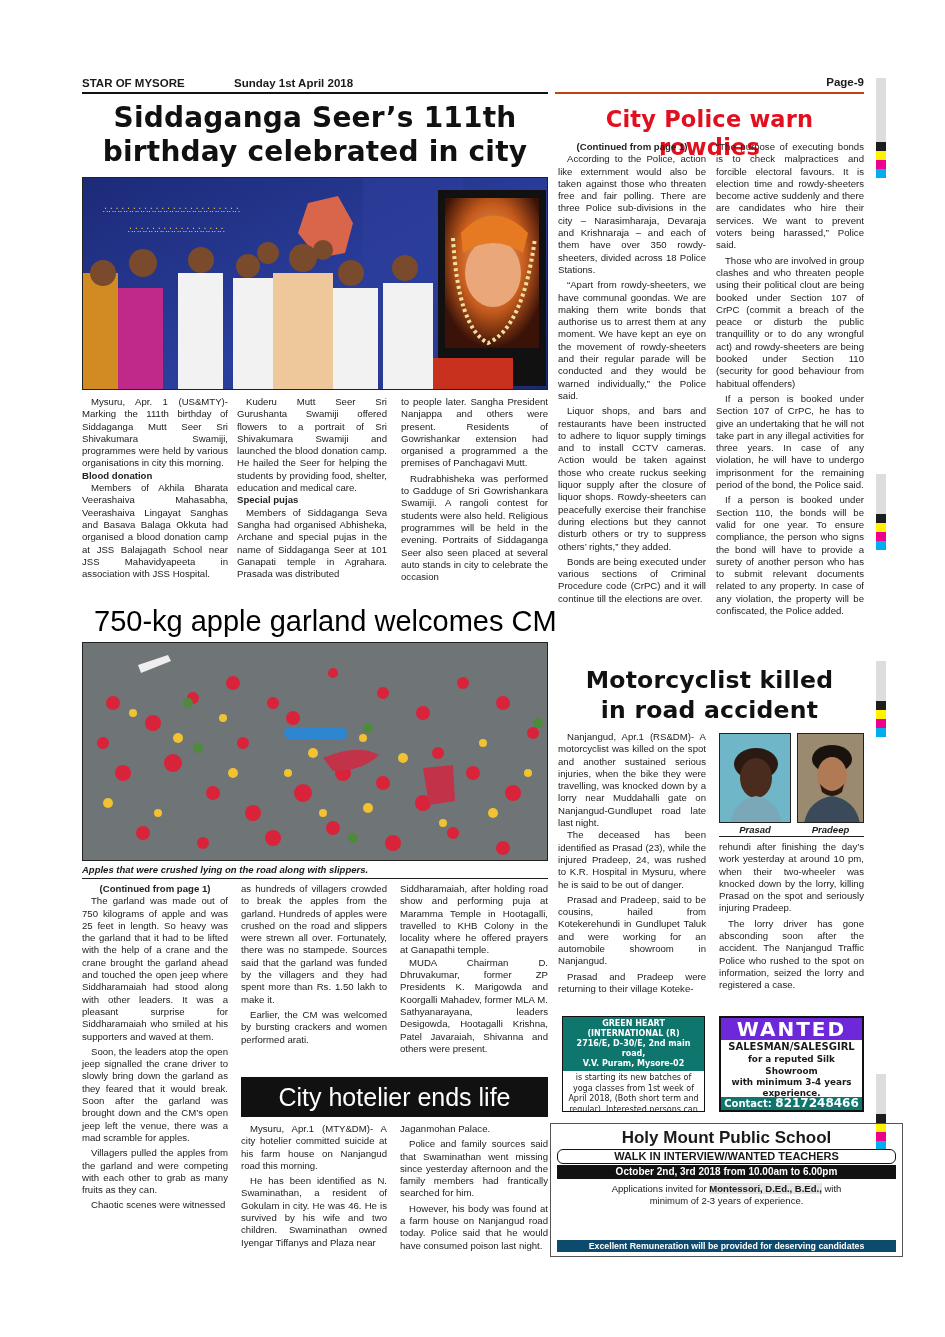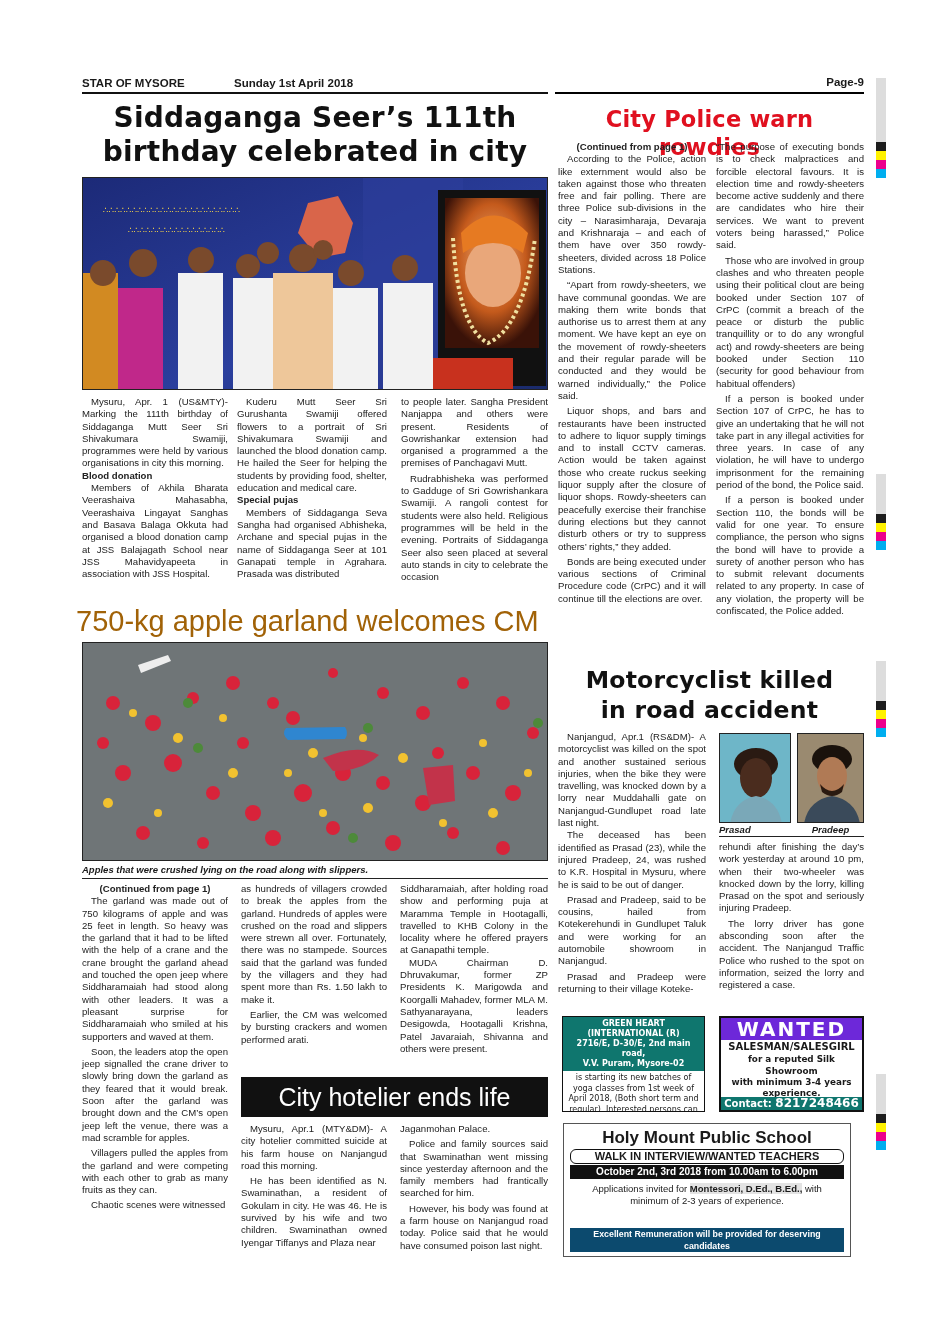--- a/index.html
+++ b/index.html
@@ -1,20 +1,20 @@
 <!DOCTYPE html>
 <html><head>
 <meta charset="utf-8">
 <style>
 *{box-sizing:border-box;margin:0;padding:0}
 html,body{width:945px;height:1337px;background:#fff;overflow:hidden}
 body{position:relative;font-family:"Liberation Sans",sans-serif;color:#1a1a1a}
 .abs{position:absolute}
 .hdr{position:absolute;left:82px;top:76px;width:466px;height:18px;border-bottom:2px solid #111;font-weight:bold;font-size:11.5px}
-.hdr2{position:absolute;left:555px;top:76px;width:309px;height:18px;border-bottom:2px solid #000000;font-weight:bold;font-size:11.5px;text-align:right}
+.hdr2{position:absolute;left:555px;top:76px;width:309px;height:18px;border-bottom:2px solid #c2410c;font-weight:bold;font-size:11.5px;text-align:right}
 .headline{font-family:"DejaVu Sans",sans-serif;font-weight:bold;text-align:center;color:#111;letter-spacing:0.2px}
 .col{position:absolute;font-size:9.6px;line-height:12.3px;text-align:justify;color:#222}
 .col p{text-indent:9px}
 .col .sub{font-weight:bold;text-align:left;text-indent:0}
 .col .cont{font-weight:bold;text-align:center;text-indent:0}
 .photo{position:absolute;border:1px solid #222;overflow:hidden}
 .caption{position:absolute;font-style:italic;font-weight:bold;font-size:9.5px;text-align:left}
 .rule{position:absolute;height:1px;background:#222}
 .regbar{position:absolute;left:876px;width:10px}
 .regbar .g{background:#ddd}
@@ -142,21 +142,21 @@
   <p style="margin-top:3px">Liquor shops, and bars and restaurants have been instructed to adhere to liquor supply timings and to install CCTV cameras. Action would be taken against those who create ruckus seeking liquor supply after the closure of liquor shops. Rowdy-sheeters can peacefully exercise their franchise during elections but they cannot disturb others or try to suppress others’ rights,” they added.</p>
   <p style="margin-top:3px">Bonds are being executed under various sections of Criminal Procedure code (CrPC) and it will continue till the elections are over.</p>
 </div>
 <div class="col" style="left:716px;top:141px;width:148px">
   <p style="text-indent:0">“The purpose of executing bonds is to check malpractices and forcible electoral favours. It is election time and rowdy-sheeters become active suddenly and there are candidates who hire their services. We want to prevent voters being harassed,” Police said.</p>
   <p style="margin-top:3px">Those who are involved in group clashes and who threaten people using their political clout are being booked under Section 107 of CrPC (commit a breach of the peace or disturb the public tranquillity or to do any wrongful act) and rowdy-sheeters are being booked under Section 110 (security for good behaviour from habitual offenders)</p>
   <p style="margin-top:3px">If a person is booked under Section 107 of CrPC, he has to give an undertaking that he will not take part in any illegal activities for three years. In case of any violation, he will have to undergo imprisonment for the remaining period of the bond, the Police said.</p>
   <p style="margin-top:3px">If a person is booked under Section 110, the bonds will be valid for one year. To ensure compliance, the person who signs the bond will have to provide a surety of another person who has to submit relevant documents related to any property. In case of any violation, the property will be confiscated, the Police added.</p>
 </div>
 
-<div class="abs" style="left:76px;top:604px;width:466px;font-family:'Liberation Sans',sans-serif;font-size:29px;line-height:34px;color:#a16207;white-space:nowrap">750-kg apple garland welcomes CM</div>
+<div class="abs" style="left:94px;top:604px;width:466px;font-family:'Liberation Sans',sans-serif;font-size:29px;line-height:34px;color:#000000;white-space:nowrap">750-kg apple garland welcomes CM</div>
 
 <div class="photo" style="left:82px;top:642px;width:466px;height:219px">
   <svg width="466" height="219" viewBox="0 0 466 219" preserveAspectRatio="none">
     <rect width="466" height="219" fill="#6f7577"></rect>
     <g fill="#d8233a">
       <circle cx="30" cy="60" r="7"></circle>
         <circle cx="70" cy="80" r="8"></circle>
         <circle cx="110" cy="55" r="6"></circle>
         <circle cx="150" cy="40" r="7"></circle>
       <circle cx="190" cy="60" r="6"></circle>
@@ -273,21 +273,21 @@
 </div>
 <div class="photo" style="left:797px;top:733px;width:67px;height:90px;border:1px solid #222">
   <svg width="67" height="90" viewBox="0 0 67 90">
     <rect width="67" height="90" fill="#9a8a70"></rect>
     <ellipse cx="34" cy="25" rx="20" ry="14" fill="#1a120c"></ellipse>
     <ellipse cx="34" cy="42" rx="15" ry="19" fill="#b07a55"></ellipse>
     <path d="M22 50 Q34 64 46 50 L44 58 Q34 66 24 58Z" fill="#2a1a10"></path>
     <path d="M6 90 Q10 66 34 62 Q58 66 62 90Z" fill="#3a4a5a"></path>
   </svg>
 </div>
-<div class="abs" style="left:719px;top:824px;width:72px;font-style:italic;font-weight:bold;font-size:9.5px">Prasad</div>
+<div class="abs" style="left:719px;top:824px;width:72px;text-align:center;font-style:italic;font-weight:bold;font-size:9.5px">Prasad</div>
 <div class="abs" style="left:797px;top:824px;width:67px;text-align:center;font-style:italic;font-weight:bold;font-size:9.5px">Pradeep</div>
 <div class="rule" style="left:719px;top:836px;width:145px"></div>
 
 <div class="col" style="left:719px;top:841px;width:145px">
   <p style="text-indent:0">rehundi after finishing the day’s work yesterday at around 10 pm, when their two-wheeler was knocked down by the lorry, killing Prasad on the spot and seriously injuring Pradeep.</p>
   <p style="margin-top:3px">The lorry driver has gone absconding soon after the accident. The Nanjangud Traffic Police who rushed to the spot on information, seized the lorry and registered a case.</p>
 </div>
 
 <div class="ad" style="left:562px;top:1016px;width:143px;height:96px">
   <div style="background:#0f766e;color:#fff;font-size:8px;font-weight:bold;line-height:10px;padding:2px 1px">
@@ -304,21 +304,21 @@
   <div style="font-weight:bold;font-size:10px;line-height:13px">SALESMAN/SALESGIRL</div>
   <div style="font-weight:bold;font-size:8.8px;line-height:12px">for a reputed Silk Showroom</div>
   <div style="font-size:8.8px;line-height:11px;font-weight:bold">with minimum 3-4 years</div>
   <div style="font-size:8.8px;line-height:11px;font-weight:bold">experience.</div>
   <div style="position:absolute;left:0;right:0;bottom:0;background:#0f766e;color:#fff;font-weight:bold;font-size:10px;line-height:13px">
     <span>Contact:</span>
     <span style="font-size:12px">8217248466</span>
   </div>
 </div>
 
-<div class="ad" style="left:563px;top:1123px;width:288px;height:134px;border:1px solid #555;font-family:'Liberation Sans',sans-serif">
+<div class="ad" style="left:550px;top:1123px;width:353px;height:134px;border:1px solid #555;font-family:'Liberation Sans',sans-serif">
   <div style="font-weight:bold;font-size:17px;line-height:22px;margin-top:3px">Holy Mount Public School</div>
   <div style="margin:0 6px;border:1.5px solid #111;border-radius:6px;font-weight:bold;font-size:11px;line-height:13px">WALK IN INTERVIEW/WANTED TEACHERS</div>
   <div style="margin:1px 6px 0;background:#111;color:#fff;font-weight:bold;font-size:10px;line-height:14px">October 2nd, 3rd 2018 from 10.00am to 6.00pm</div>
   <div style="font-size:9.5px;line-height:13px;margin-top:3px">
     <span>Applications invited for</span>
     <b style="background:#e3e3e3">Montessori, D.Ed., B.Ed.,</b>
     <span>with</span>
   </div>
   <div style="font-size:9.5px;line-height:12px">minimum of 2-3 years of experience.</div>
   <div style="position:absolute;left:6px;right:6px;bottom:4px;background:#0c4a6e;color:#fff;font-weight:bold;font-size:8.8px;line-height:12px">Excellent Remuneration will be provided for deserving candidates</div>

